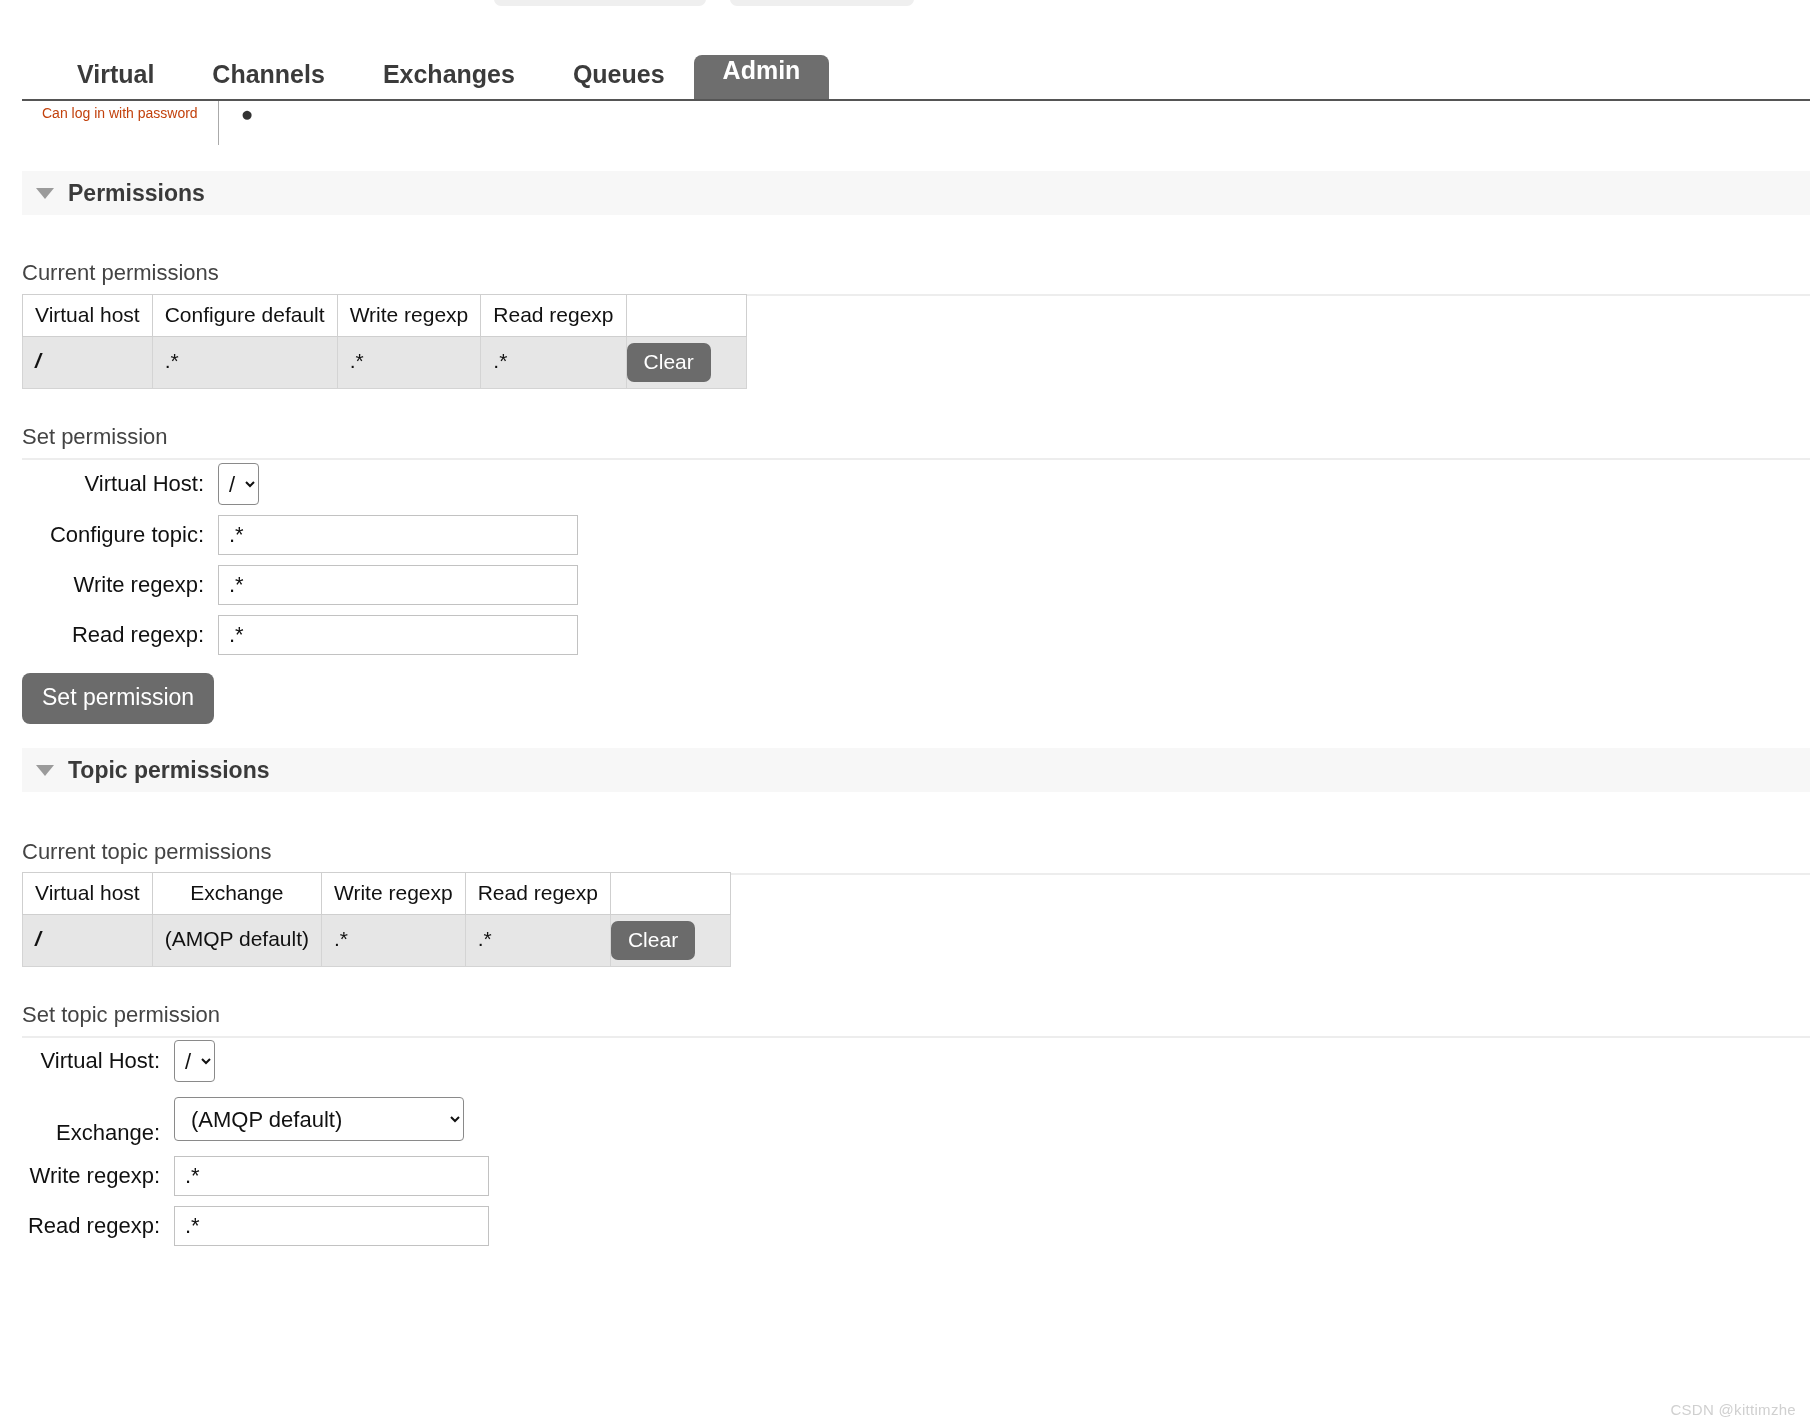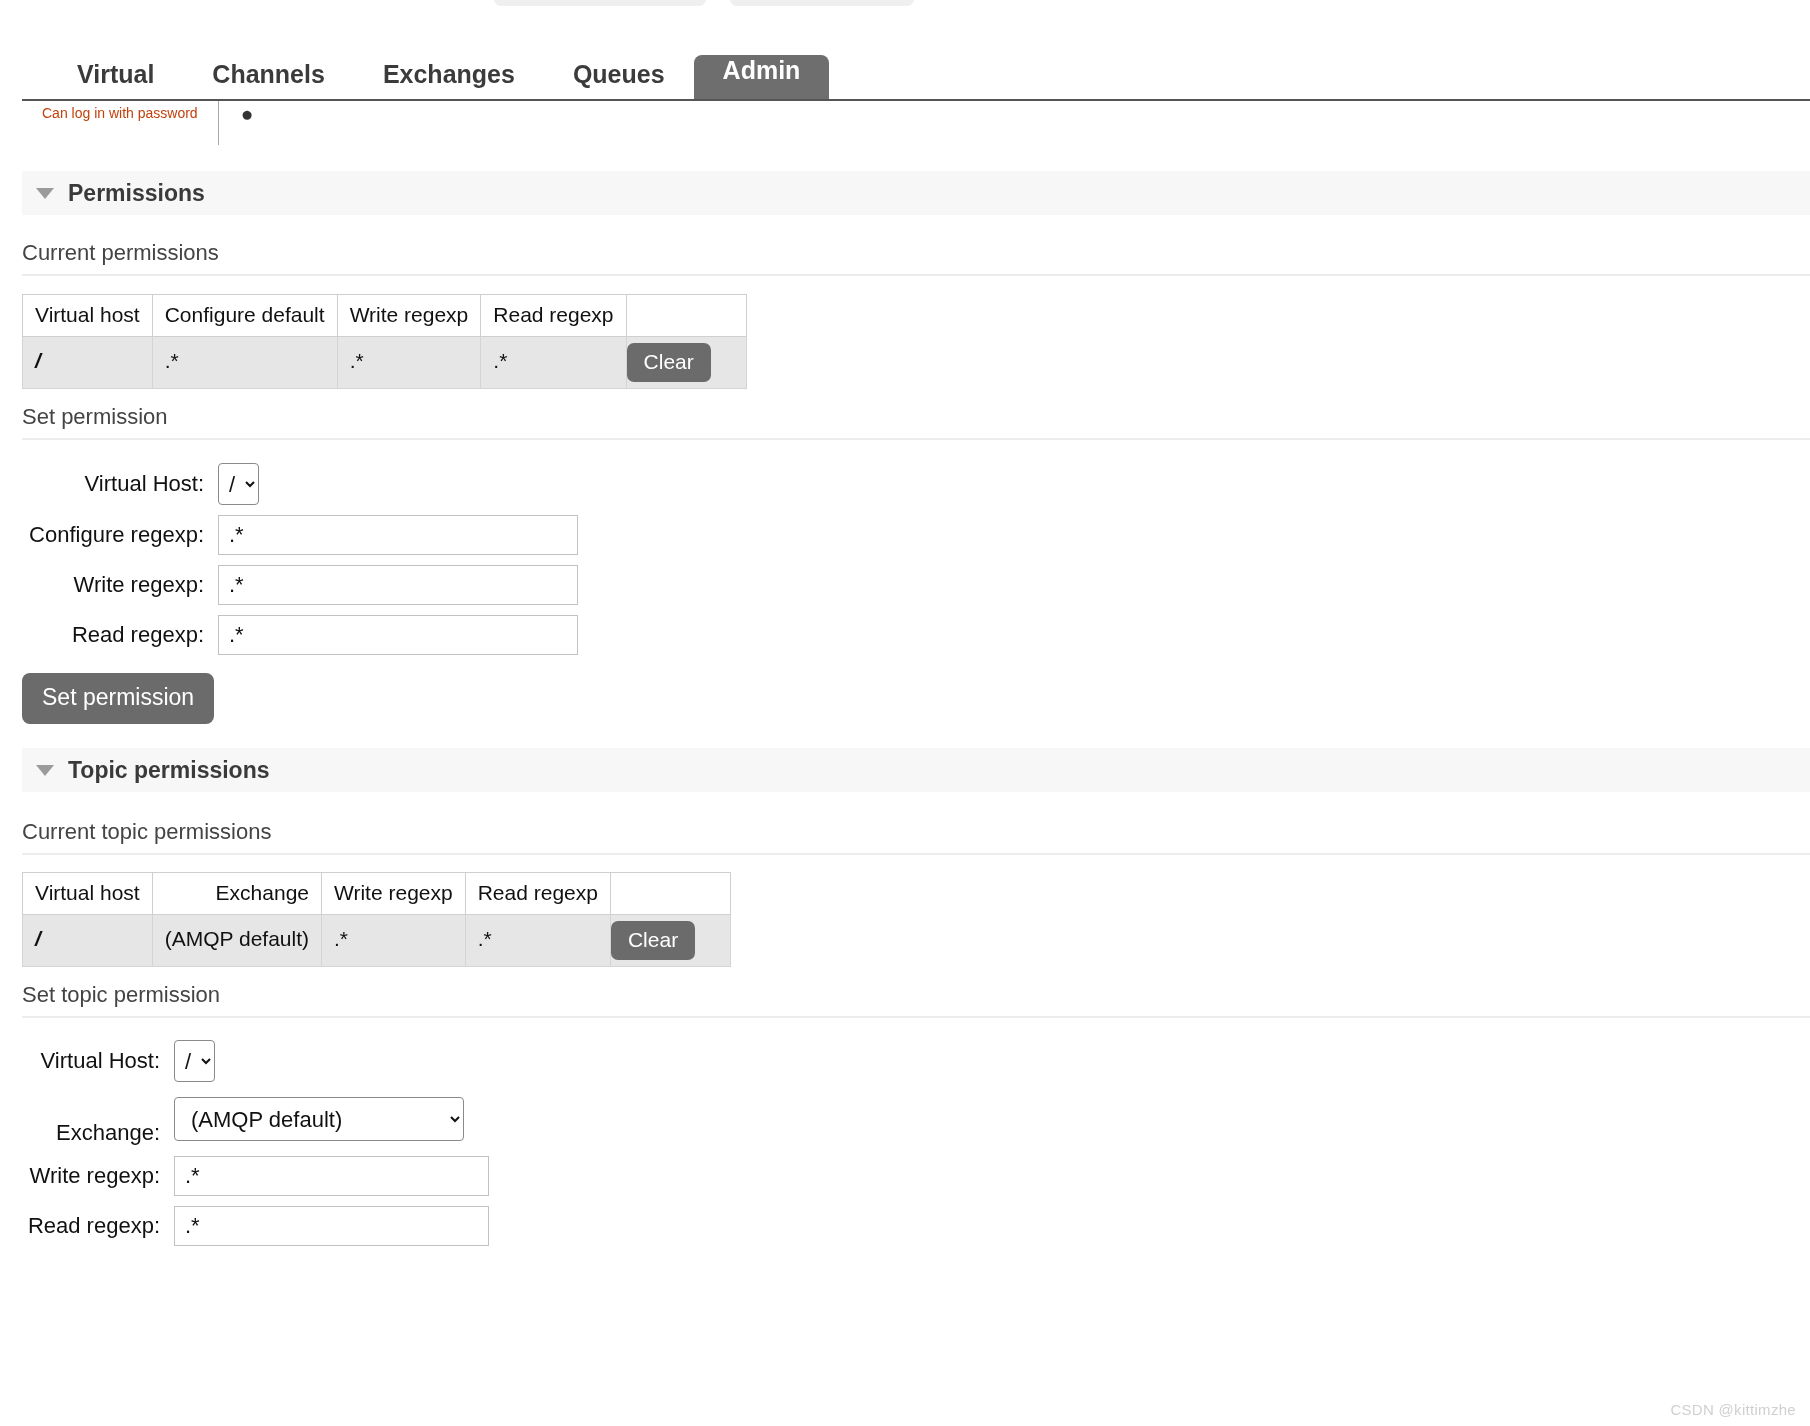--- a/index.html
+++ b/index.html
@@ -133,37 +133,38 @@
     position: absolute;
     left: 22px;
     right: 0;
   }
   .sub-head .sh-text {
     font-size: 22px;
     color: #444444;
     line-height: 1;
     padding-bottom: 10px;
     display: block;
+    margin-top: 20px;
   }
   .sub-head .sh-rule {
     height: 2px;
     background: #ededed;
     width: 100%;
   }
 
   
   table.perm-table {
     position: absolute;
     border-collapse: collapse;
     font-size: 21px;
     background: #ffffff;
   }
   table.perm-table th {
     font-weight: normal;
-    text-align: right;
+    text-align: center;
     color: #111111;
     border: 1px solid #cfcfcf;
     padding: 8px 12px 9px 12px;
     background: #ffffff;
     white-space: nowrap;
   }
   table.perm-table td {
     border: 1px solid #d4d4d4;
     background: #e6e6e6;
     padding: 9px 12px 13px 12px;
@@ -316,21 +317,21 @@
   <span class="sh-text">Set permission</span>
   <div class="sh-rule"></div>
 </div>
 
 <div class="form-block" style="top:463px; left:22px;">
   <div class="form-row">
     <div class="form-label" style="width:196px;">Virtual Host:</div>
     <select class="sel" id="perm-vhost-select"><option>/</option></select>
   </div>
   <div class="form-row">
-    <div class="form-label" style="width:196px;">Configure regexp:</div>
+    <div class="form-label" style="width:196px;">Configure topic:</div>
     <input class="txt-input" style="width: 360px;" type="text" value=".*">
   </div>
   <div class="form-row">
     <div class="form-label" style="width:196px;">Write regexp:</div>
     <input class="txt-input" style="width: 360px;" type="text" value=".*">
   </div>
   <div class="form-row">
     <div class="form-label" style="width:196px;">Read regexp:</div>
     <input class="txt-input" style="width: 360px;" type="text" value=".*">
   </div>

